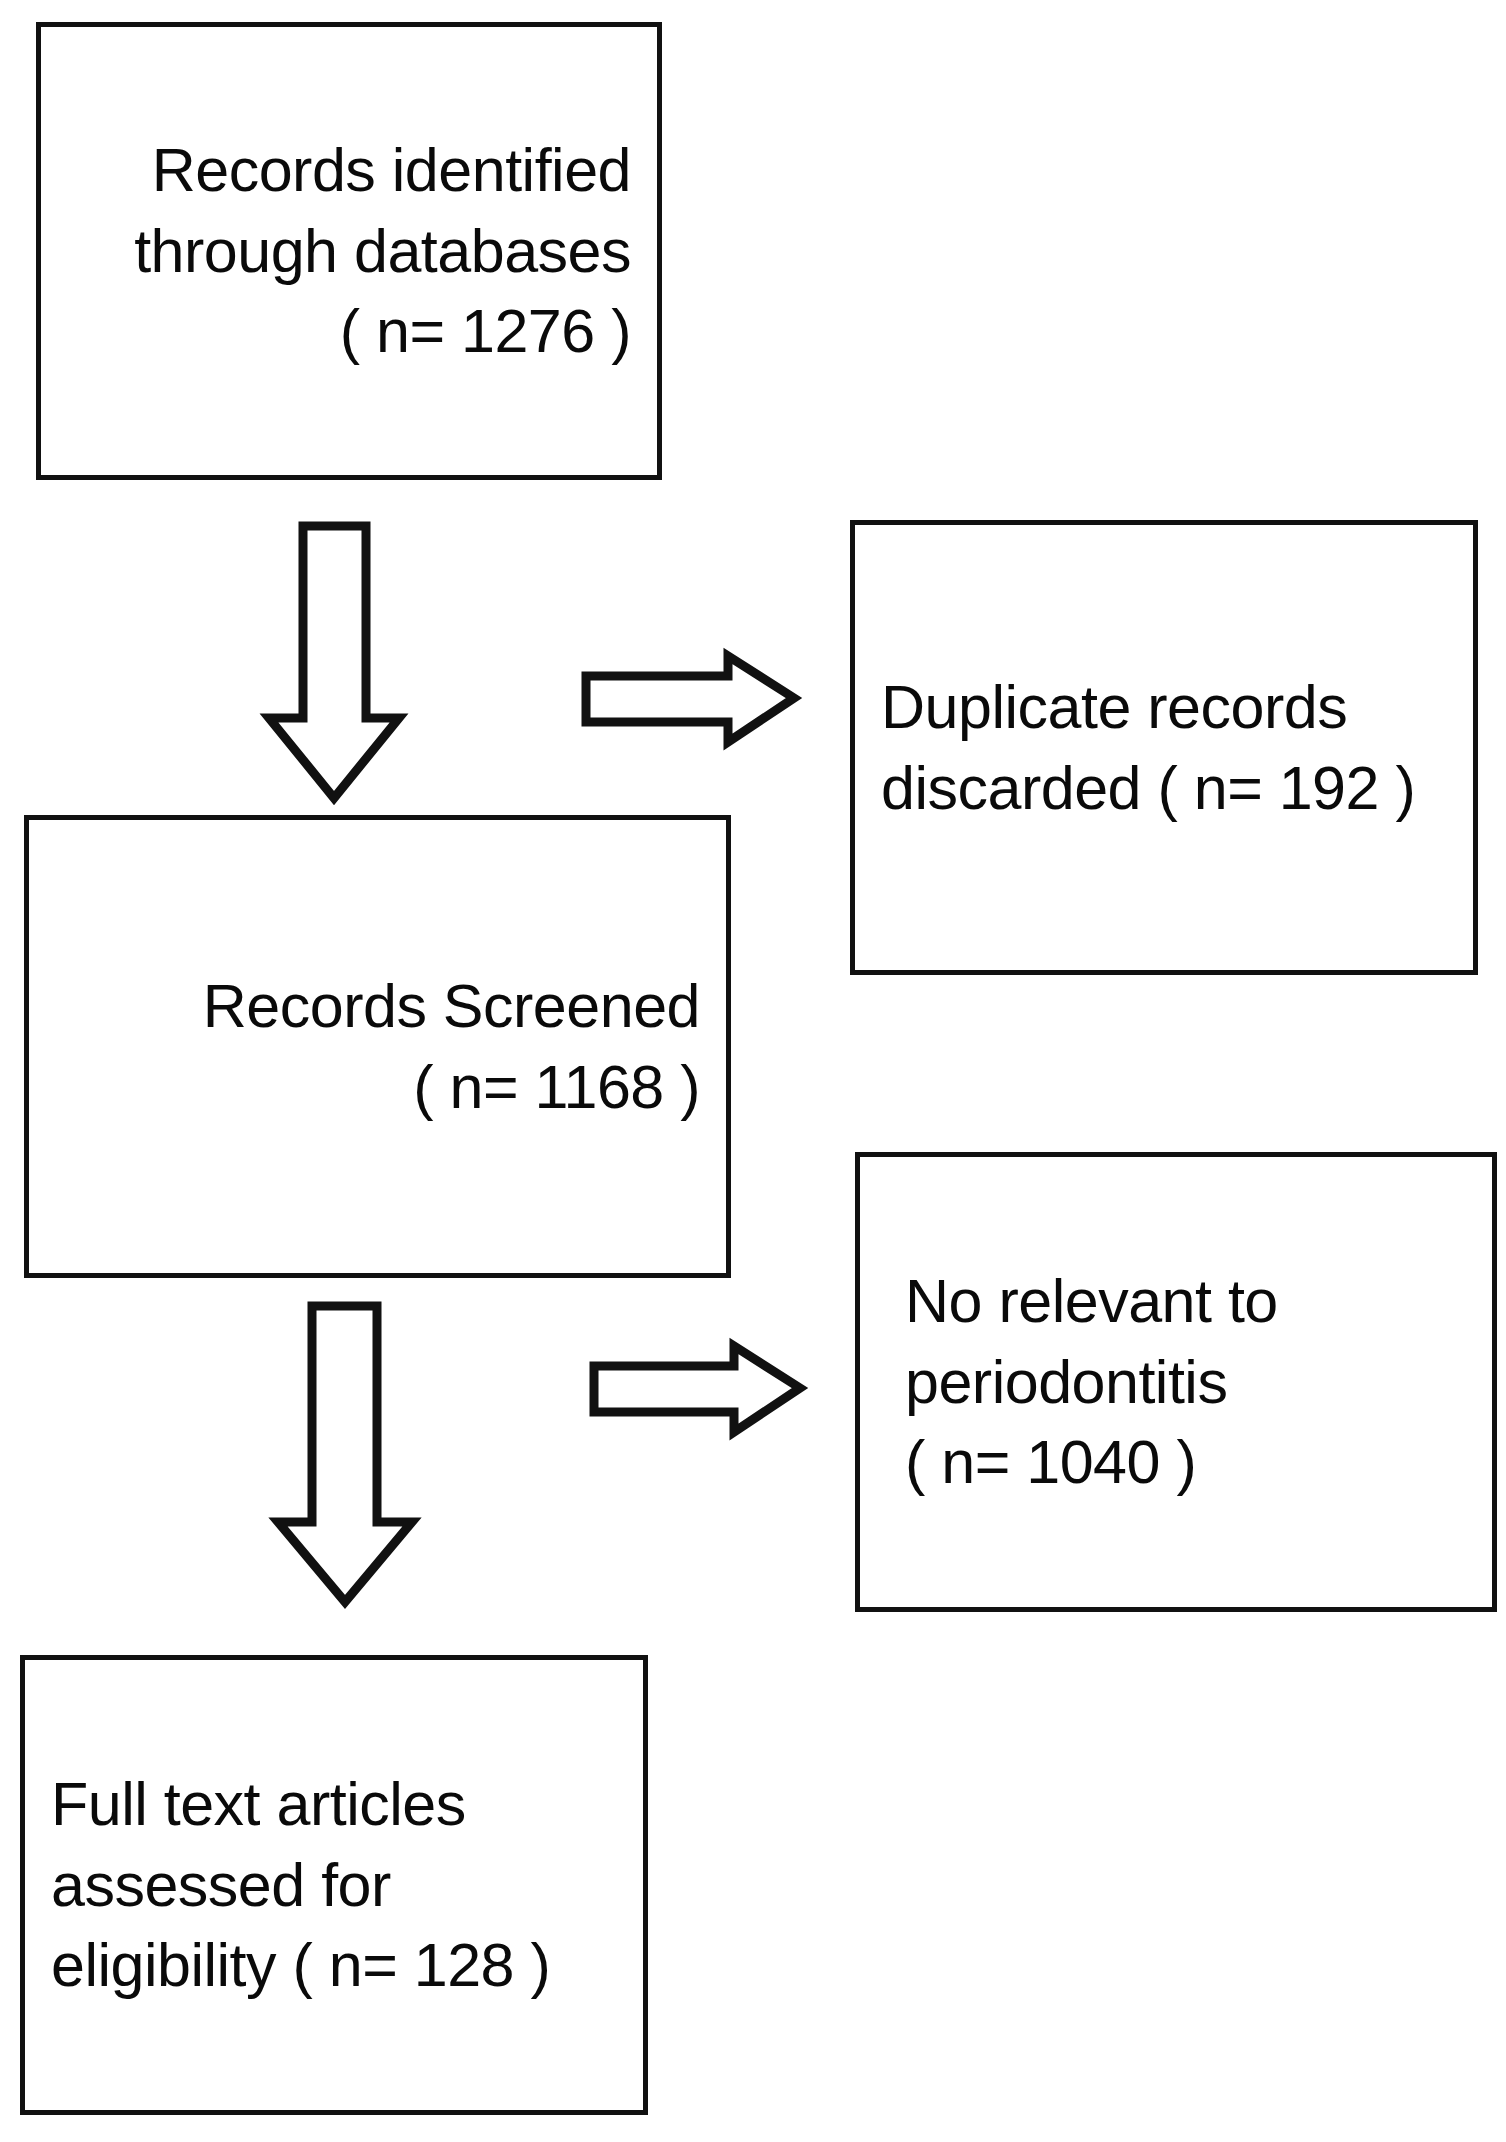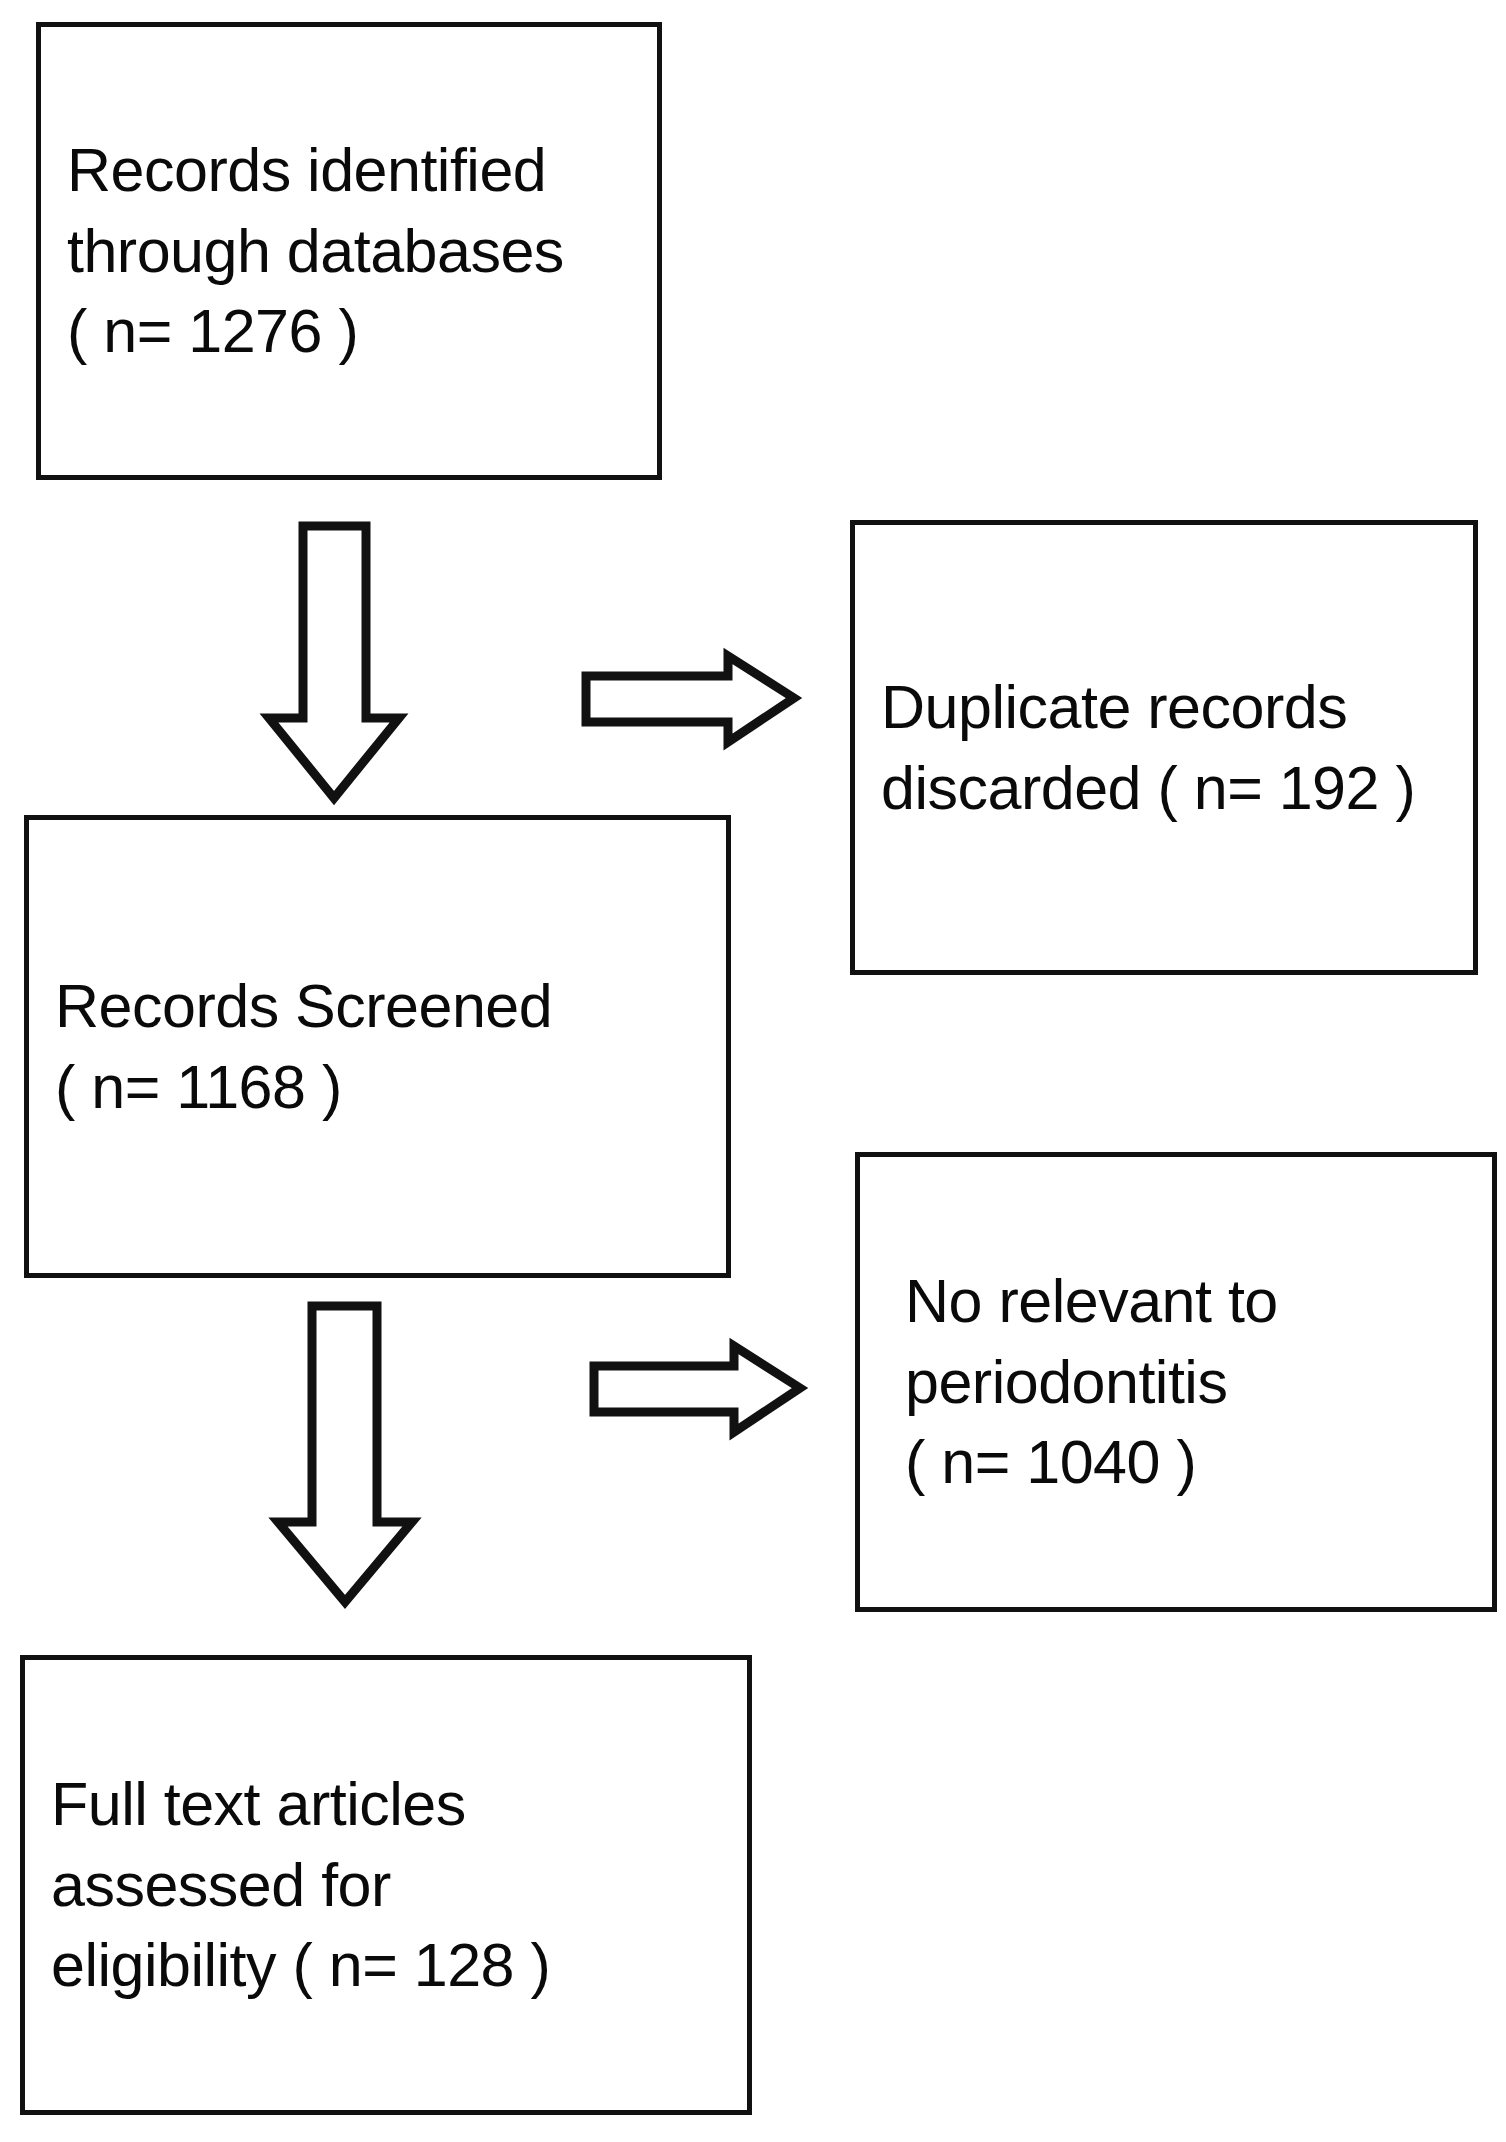--- a/index.html
+++ b/index.html
@@ -30,27 +30,27 @@
   .flow-box .box-text {
     font-family: "Liberation Sans", sans-serif;
     font-size: 61px;
     line-height: 1.32;
     color: #0a0a0a;
     font-weight: 400;
     letter-spacing: -0.5px;
     white-space: pre-line;
     padding: 0 26px;
   }
-  .align-center .box-text { text-align: left; }
+  .align-center .box-text { text-align: right; }
   .align-left   .box-text { text-align: left; }
 
   
   #box-records-identified { left: 36px;  top: 22px;   width: 626px; height: 458px; }
   #box-records-screened   { left: 24px;  top: 815px;  width: 707px; height: 463px; }
-  #box-full-text          { left: 20px;  top: 1655px; width: 732px; height: 460px; }
+  #box-full-text          { left: 20px;  top: 1655px; width: 628px; height: 460px; }
   #box-duplicates         { left: 850px; top: 520px;  width: 628px; height: 455px; }
   #box-not-relevant       { left: 855px; top: 1152px; width: 642px; height: 460px; padding-left: 19px; }
 
   
   .arrow-svg {
     position: absolute;
     overflow: visible;
   }
   .arrow-shape {
     fill: #ffffff;

